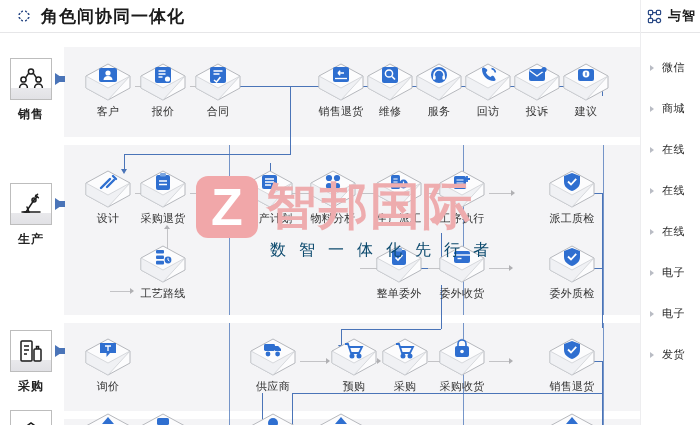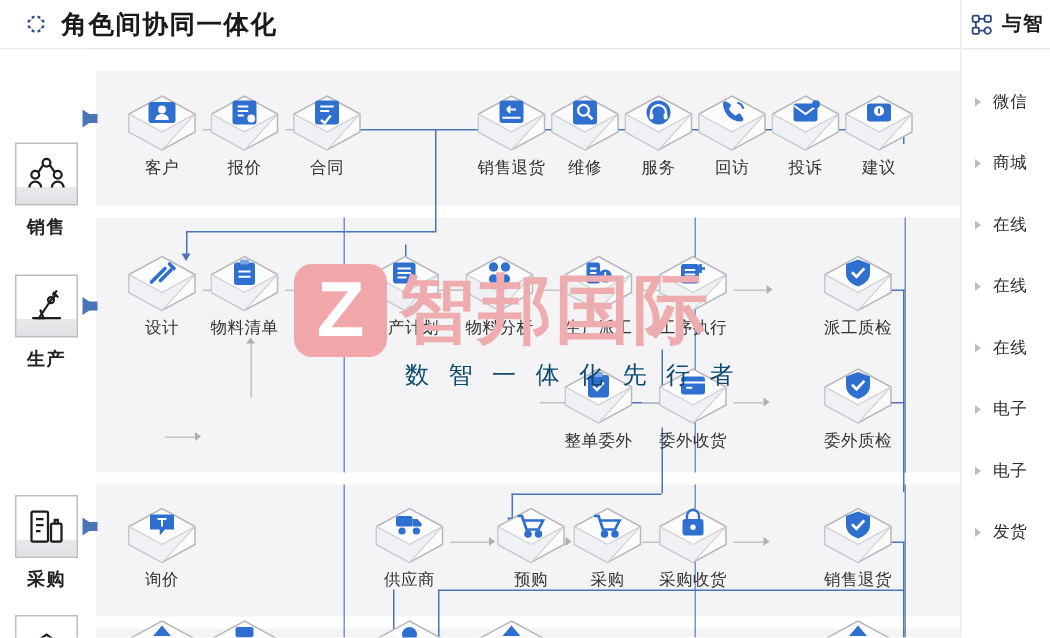--- a/index.html
+++ b/index.html
@@ -182,21 +182,21 @@
   <div class="band" style="top:386px;height:6px;"></div>
 
   <div class="sep" style="left:229px;top:112px;height:170px;"></div>
   <div class="sep" style="left:463px;top:112px;height:170px;"></div>
   <div class="sep" style="left:603px;top:112px;height:170px;"></div>
   <div class="sep" style="left:229px;top:290px;height:102px;"></div>
   <div class="sep" style="left:463px;top:290px;height:102px;"></div>
   <div class="sep" style="left:603px;top:290px;height:102px;"></div>
 
   <div class="rail">
-    <div class="rail-item" style="top:25px;margin-top:37px;">
+    <div class="rail-item" style="top:25px;">
       <div class="rail-box">
         <svg width="26" height="26" viewBox="0 0 26 26">
           <g fill="none" stroke="#1d1d1d" stroke-width="1.5">
             <circle cx="13" cy="5.5" r="2.6"></circle>
             <circle cx="5.5" cy="13.5" r="2.6"></circle>
             <circle cx="20.5" cy="13.5" r="2.6"></circle>
             <path d="M10.6 7.3 7.7 11.6M15.4 7.3l2.9 4.3"></path>
             <path d="M1.6 22c0-2.3 1.8-4 3.9-4s3.9 1.7 3.9 4"></path>
             <path d="M16.6 22c0-2.3 1.8-4 3.9-4s3.9 1.7 3.9 4"></path>
           </g>
@@ -481,21 +481,21 @@
       <svg width="56" height="42" viewBox="0 0 56 42">
         <path d="M28 3 50 15v12L28 39 6 27V15z" fill="#fcfcfd" stroke="#b6b8bd" stroke-width="1"></path>
         <path d="M6 15 28 27 50 15 28 39 6 27z" fill="#f0f1f4" stroke="#c9cbd0" stroke-width=".7"></path>
         <g>
           <rect x="21" y="7" width="14" height="15" rx="2" fill="#2f6fd0"></rect>
           <rect x="25" y="5" width="6" height="3.4" rx="1.2" fill="#7aa5e0"></rect>
           <path d="M24 13h8M24 16.5h8" stroke="#ffffff" stroke-width="1.3"></path>
         </g>
       </svg>
     </div>
-    <div class="nlbl">物料清单</div>
+    <div class="nlbl">采购退货</div>
   </div>
 
   <div class="node" style="left:242px;top:135px;">
     <div class="hexwrap">
       <svg width="56" height="42" viewBox="0 0 56 42">
         <path d="M28 3 50 15v12L28 39 6 27V15z" fill="#fcfcfd" stroke="#b6b8bd" stroke-width="1"></path>
         <path d="M6 15 28 27 50 15 28 39 6 27z" fill="#f0f1f4" stroke="#c9cbd0" stroke-width=".7"></path>
         <g>
           <rect x="20" y="7" width="15" height="14" rx="2" fill="#2f6fd0"></rect>
           <path d="M23 11h9M23 14h9M23 17h6" stroke="#ffffff" stroke-width="1.3"></path>
@@ -559,20 +559,36 @@
         <path d="M6 15 28 27 50 15 28 39 6 27z" fill="#f0f1f4" stroke="#c9cbd0" stroke-width=".7"></path>
         <g>
           <path d="M28 5l8 3v6c0 5-4 7.6-8 9-4-1.4-8-4-8-9V8z" fill="#2f6fd0"></path>
           <path d="M24 13.5l3 3 5.2-5.6" fill="none" stroke="#ffffff" stroke-width="1.8"></path>
         </g>
       </svg>
     </div>
     <div class="nlbl">派工质检</div>
   </div>
 
+  <div class="node" style="left:135px;top:210px;">
+    <div class="hexwrap">
+      <svg width="56" height="42" viewBox="0 0 56 42">
+        <path d="M28 3 50 15v12L28 39 6 27V15z" fill="#fcfcfd" stroke="#b6b8bd" stroke-width="1"></path>
+        <path d="M6 15 28 27 50 15 28 39 6 27z" fill="#f0f1f4" stroke="#c9cbd0" stroke-width=".7"></path>
+        <g fill="#2f6fd0">
+          <rect x="21" y="7" width="8" height="3.6" rx="1"></rect>
+          <rect x="21" y="12.4" width="8" height="3.6" rx="1"></rect>
+          <rect x="21" y="17.8" width="8" height="3.6" rx="1"></rect>
+          <circle cx="33" cy="17" r="3.4"></circle>
+          <path d="M33 14.8V17l1.4 1" stroke="#ffffff" stroke-width="1" fill="none"></path>
+        </g>
+      </svg>
+    </div>
+    <div class="nlbl">工艺路线</div>
+  </div>
 
   <div class="node" style="left:371px;top:210px;">
     <div class="hexwrap">
       <svg width="56" height="42" viewBox="0 0 56 42">
         <path d="M28 3 50 15v12L28 39 6 27V15z" fill="#fcfcfd" stroke="#b6b8bd" stroke-width="1"></path>
         <path d="M6 15 28 27 50 15 28 39 6 27z" fill="#f0f1f4" stroke="#c9cbd0" stroke-width=".7"></path>
         <g>
           <rect x="21" y="7" width="14" height="15" rx="2" fill="#2f6fd0"></rect>
           <rect x="25" y="5" width="6" height="3.4" rx="1.2" fill="#7aa5e0"></rect>
           <path d="M24.5 14.5l2.5 2.5 4.5-5" fill="none" stroke="#ffffff" stroke-width="1.6"></path>

